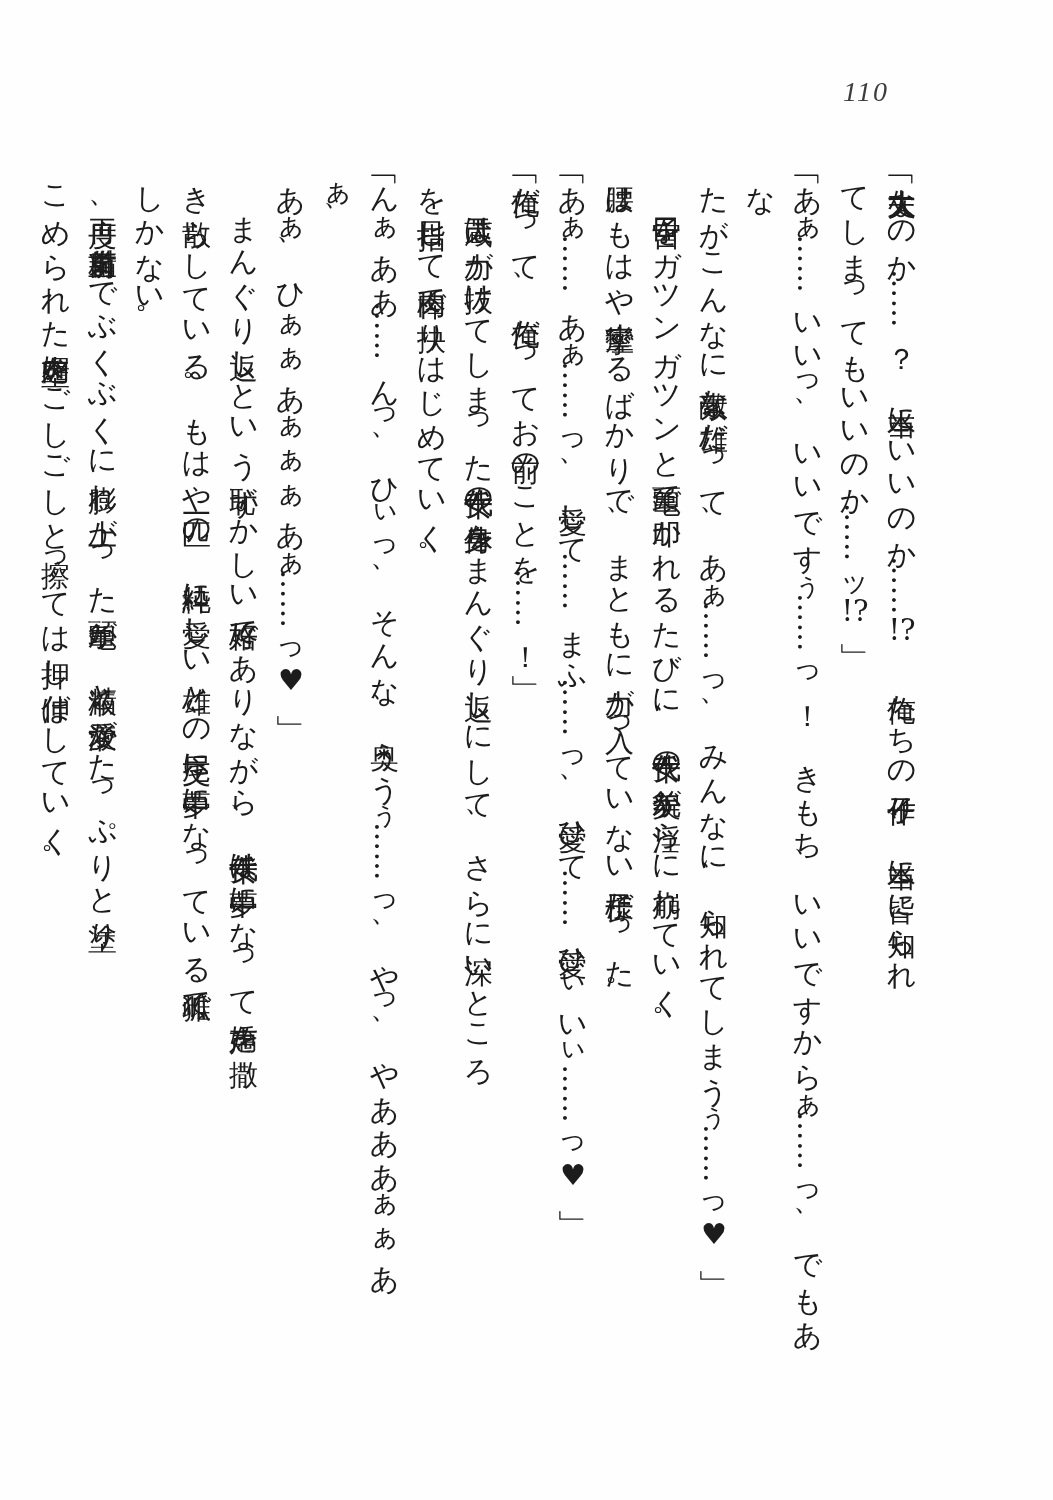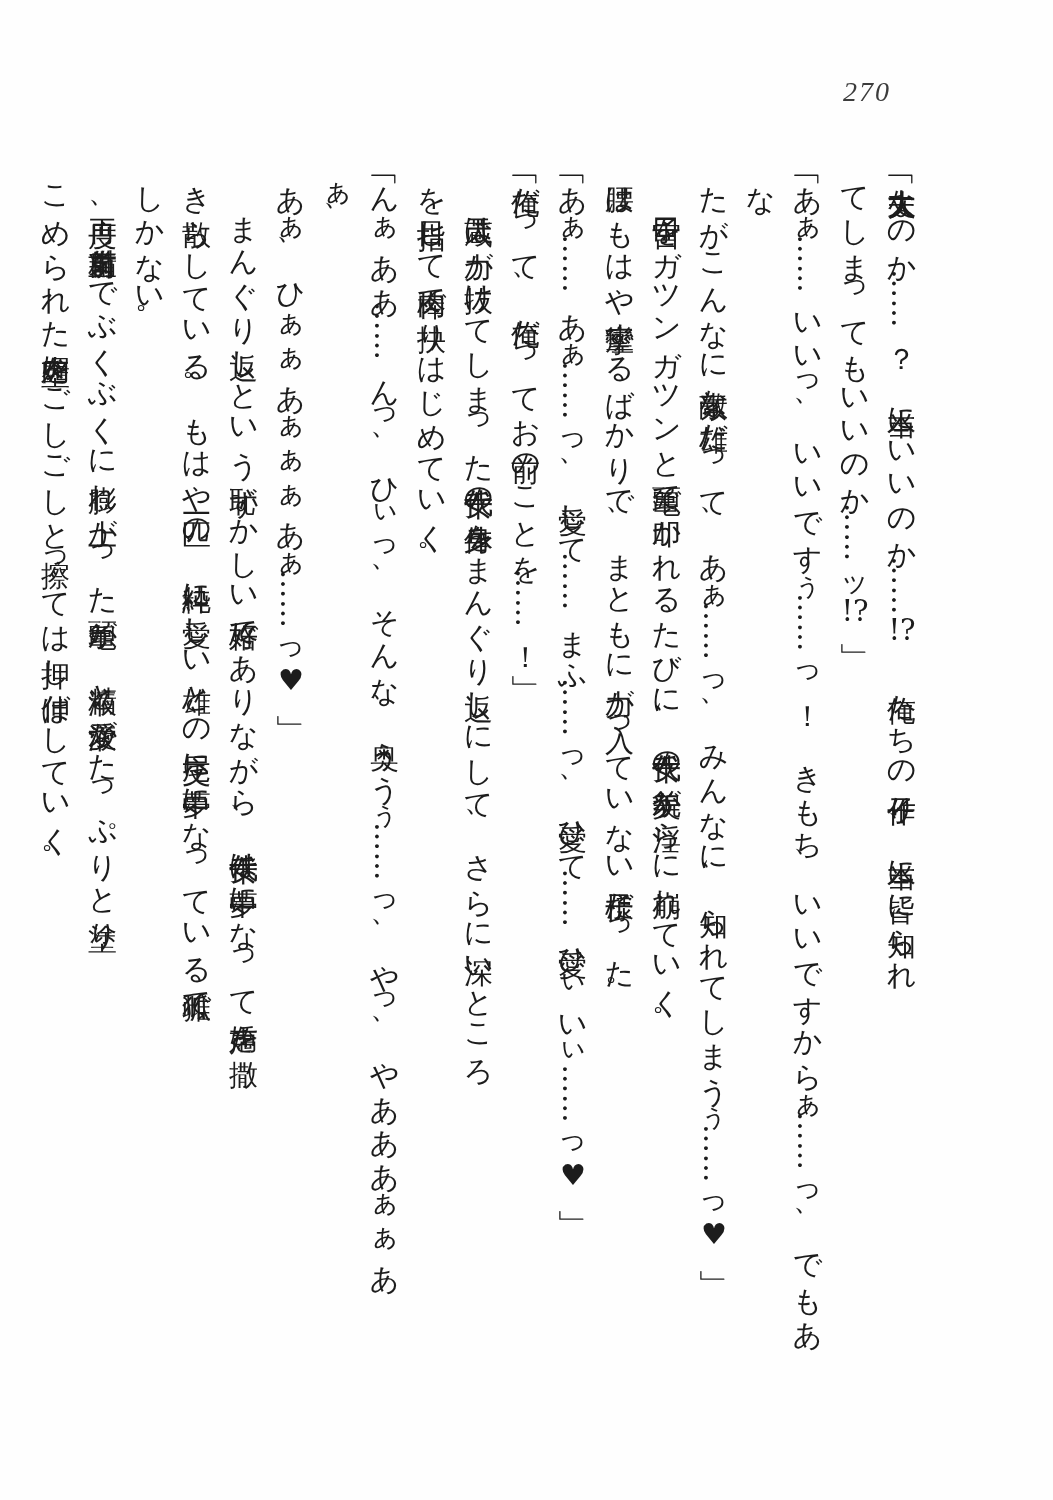--- a/index.html
+++ b/index.html
@@ -50,21 +50,21 @@
   
   .tcy {
     text-combine-upright: all;
     -webkit-text-combine: horizontal;
   }
 </style>
 </head>
 <body>
 
 <div class="book-page">
-  <div class="page-number">270</div>
+  <div class="page-number">110</div>
   <div class="text-block">
       <div class="text-line">「大丈夫なのか……？　本当にいいのか……<span class="tcy">!?</span>　俺たちの子作り、本当に皆に知られ</div>
       <div class="text-line">てしまってもいいのか……ッ<span class="tcy">!?</span>」</div>
       <div class="text-line">「あぁ……いいっ、いいですぅ……っ！　きもち、いいですからぁ……っ、でもあな</div>
       <div class="text-line">たがこんなに素敵な雄だって、あぁ……っ、みんなに、知られてしまうぅ……っ♥」</div>
       <div class="text-line">　子宮口をガツンガツンと亀頭で叩かれるたびに、千代女の美貌が淫らに崩れていく。</div>
       <div class="text-line">腰はもはや痙攣するばかりで、まともに力が入っていない様子だった。</div>
       <div class="text-line">「あぁ……あぁ……っ、愛して……まふ……っ、愛ひて……愛ひぃいぃ……っ♥」</div>
       <div class="text-line">「俺だって、俺だってお前のことを……！」</div>
       <div class="text-line">　天蔵は力が抜けてしまった千代女の身体をまんぐり返しにして、さらに深いところ</div>

